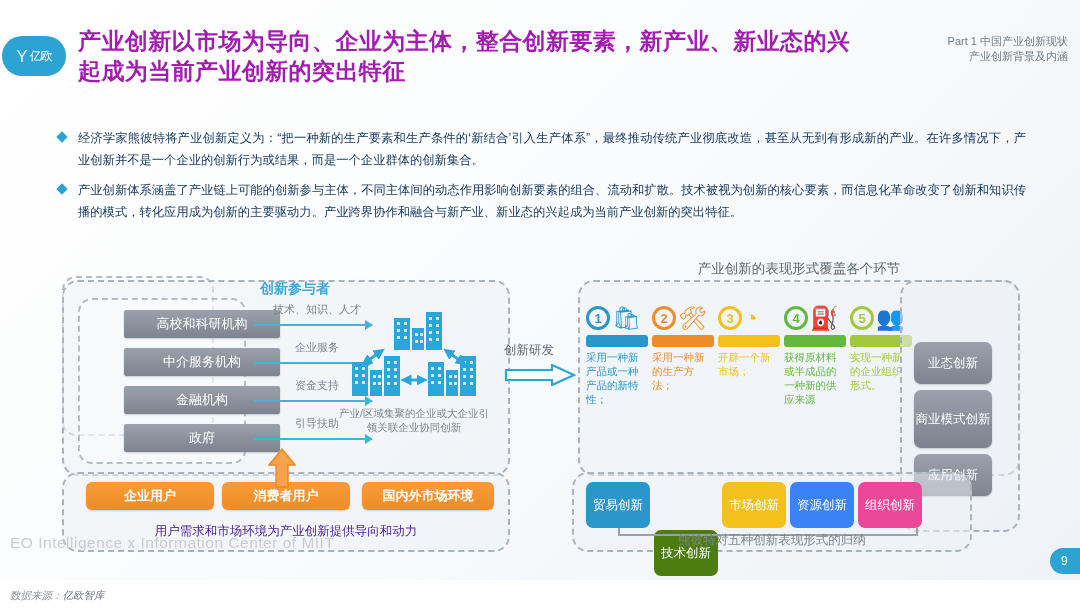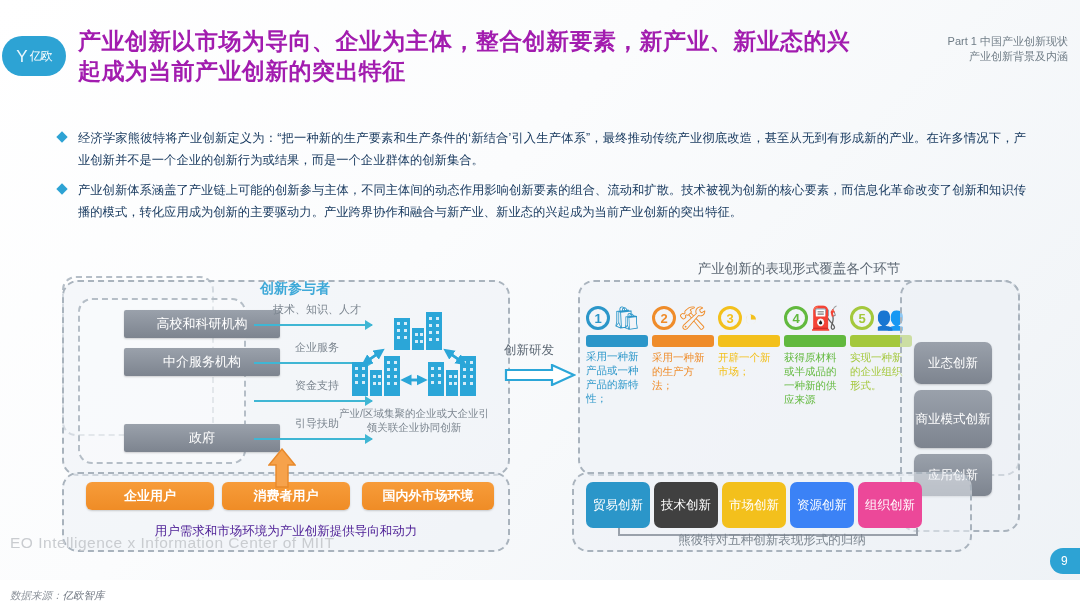--- a/index.html
+++ b/index.html
@@ -198,20 +198,21 @@
 </div>
 
 <div id="diagram">
 
   <div class="dash-outer" id="left-outer"></div>
   <div class="dash-inner" id="left-inner"></div>
   <div id="sec-title-left">创新参与者</div>
 
   <div class="gbox" style="top:34px">高校和科研机构</div>
   <div class="gbox" style="top:72px">中介服务机构</div>
+  <div class="gbox" style="top:110px">金融机构</div>
   <div class="gbox" style="top:148px">政府</div>
 
   <div class="flowline" style="left:192px; top:41px">
     <span class="lbl">技术、知识、人才</span>
     <span class="arr"></span>
   </div>
   <div class="flowline" style="left:192px; top:79px">
     <span class="lbl">企业服务</span>
     <span class="arr"></span>
   </div>
@@ -321,21 +322,21 @@
   <div id="sec-title-right">产业创新的表现形式覆盖各个环节</div>
   <div class="dash-outer" id="right-outer"></div>
 
   <div id="icons">
     <div class="icol" style="left:0px">
       <div class="icon-head">
         <span class="num-circle" style="color: rgb(43, 150, 201);">1</span>
         <span class="glyph" style="color: rgb(43, 150, 201);">🛍</span>
       </div>
       <div class="icon-bar" style="background: rgb(43, 150, 201);"></div>
-      <div class="icon-txt" style="color: rgb(43, 150, 201); font-family: Liberation Mono, monospace;">采用一种新产品或一种产品的新特性；</div>
+      <div class="icon-txt" style="color: rgb(43, 150, 201);">采用一种新产品或一种产品的新特性；</div>
     </div>
     <div class="icol" style="left:66px">
       <div class="icon-head">
         <span class="num-circle" style="color: rgb(239, 140, 42);">2</span>
         <span class="glyph" style="color: rgb(239, 140, 42);">🛠</span>
       </div>
       <div class="icon-bar" style="background: rgb(239, 140, 42);"></div>
       <div class="icon-txt" style="color: rgb(239, 140, 42);">采用一种新的生产方法；</div>
     </div>
     <div class="icol" style="left:132px">
@@ -364,21 +365,21 @@
     </div>
   </div>
 
   <div class="dash-outer" id="cat-outer"></div>
   <div class="catbox" style="top:66px;  height:42px">业态创新</div>
   <div class="catbox" style="top:114px; height:58px">商业模式创新</div>
   <div class="catbox" style="top:178px; height:42px">应用创新</div>
 
   <div class="dash-outer" id="sch-outer"></div>
   <div class="sbox" style="left: 524px; background: rgb(43, 150, 201);">贸易创新</div>
-  <div class="sbox" style="left: 592px; background: #404040;">技术创新</div>
+  <div class="sbox" style="left: 592px; background: #4d7c0f; margin-top: 48px;">技术创新</div>
   <div class="sbox" style="left: 660px; background: rgb(243, 192, 28);">市场创新</div>
   <div class="sbox" style="left: 728px; background: #3b82f6;">资源创新</div>
   <div class="sbox" style="left: 796px; background: #ec4899;">组织创新</div>
   <div id="sch-bracket"></div>
   <div id="sch-caption">熊彼特对五种创新表现形式的归纳</div>
 
   <div class="dash-outer" id="users-outer"></div>
   <div class="ubox" style="left:24px;  width:128px">企业用户</div>
   <div class="ubox" style="left:160px; width:128px">消费者用户</div>
   <div class="ubox" style="left:300px; width:132px">国内外市场环境</div>

